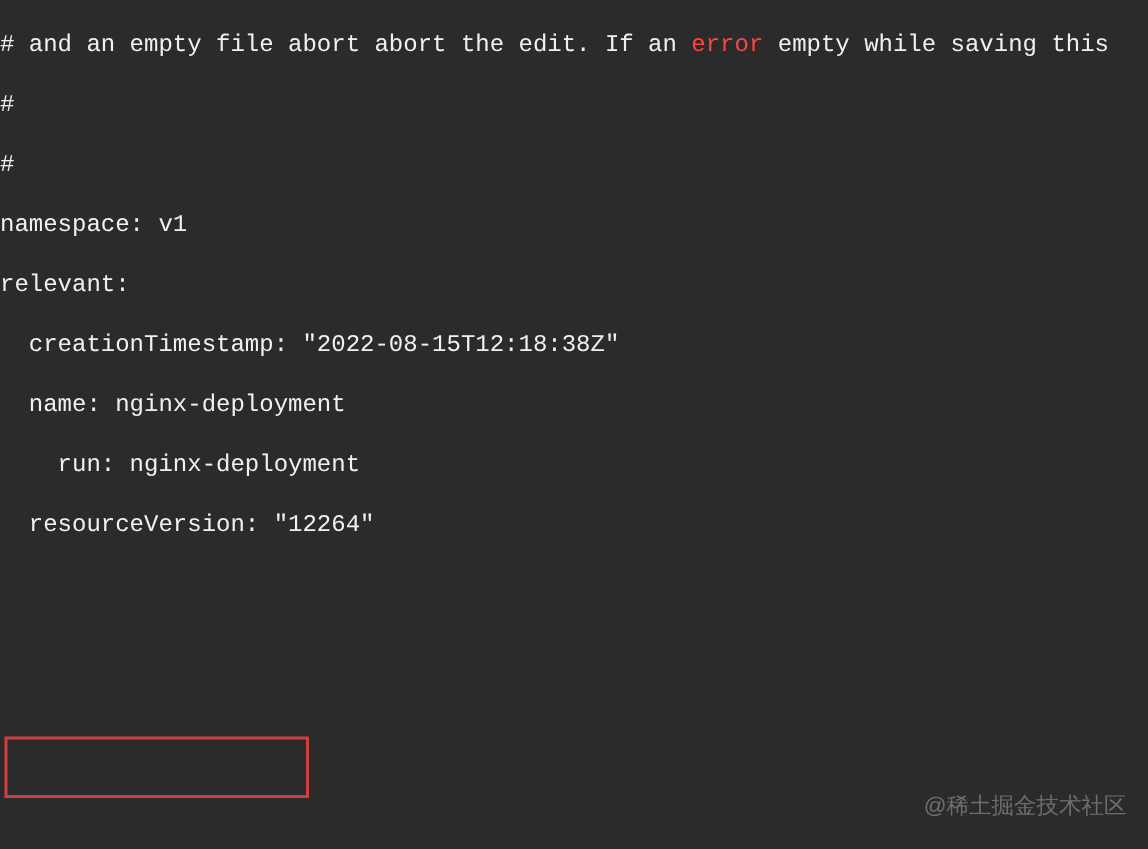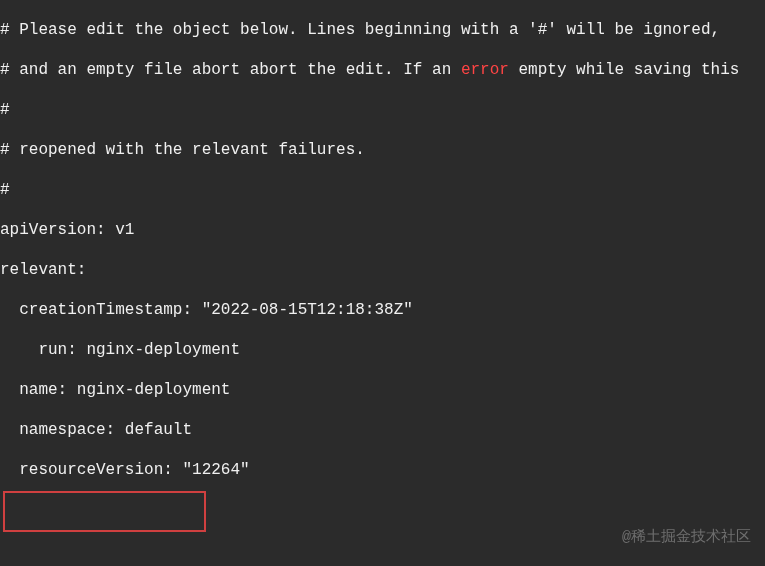--- a/index.html
+++ b/index.html
@@ -38,40 +38,37 @@
       top: 491px;
       width: 203px;
       height: 41px;
     }
     .watermark {
       position: absolute;
       right: 14px;
       bottom: 18px;
       color: #7a7a7a;
       font-size: 15px;
-      font-family: Liberation Mono, monospace;
+      font-family: Liberation Sans, sans-serif;
       opacity: 0.85;
       margin-left: 16px;
     }
   </style>
 </head>
 <body>
 
 <div class="editor">
-<span class="line"># Please edit the object below. Lines beginning with a '#' will be ignored,</span>
 <span class="line"><span># and an empty file abort abort the edit. If an </span><span class="error">error</span><span> empty while saving this</span></span>
 <span class="line">#</span>
-<span class="line"># reopened with the relevant failures.</span>
 <span class="line">#</span>
-<span class="line">apiVersion: v1</span>
+<span class="line">namespace: v1</span>
 <span class="line">relevant:</span>
 <span class="line">  creationTimestamp: "2022-08-15T12:18:38Z"</span>
+<span class="line">  name: nginx-deployment</span>
 <span class="line">    run: nginx-deployment</span>
-<span class="line">  name: nginx-deployment</span>
-<span class="line">  namespace: default</span>
 <span class="line">  resourceVersion: "12264"</span>
 
 
 
 
 
 
 
 
 

